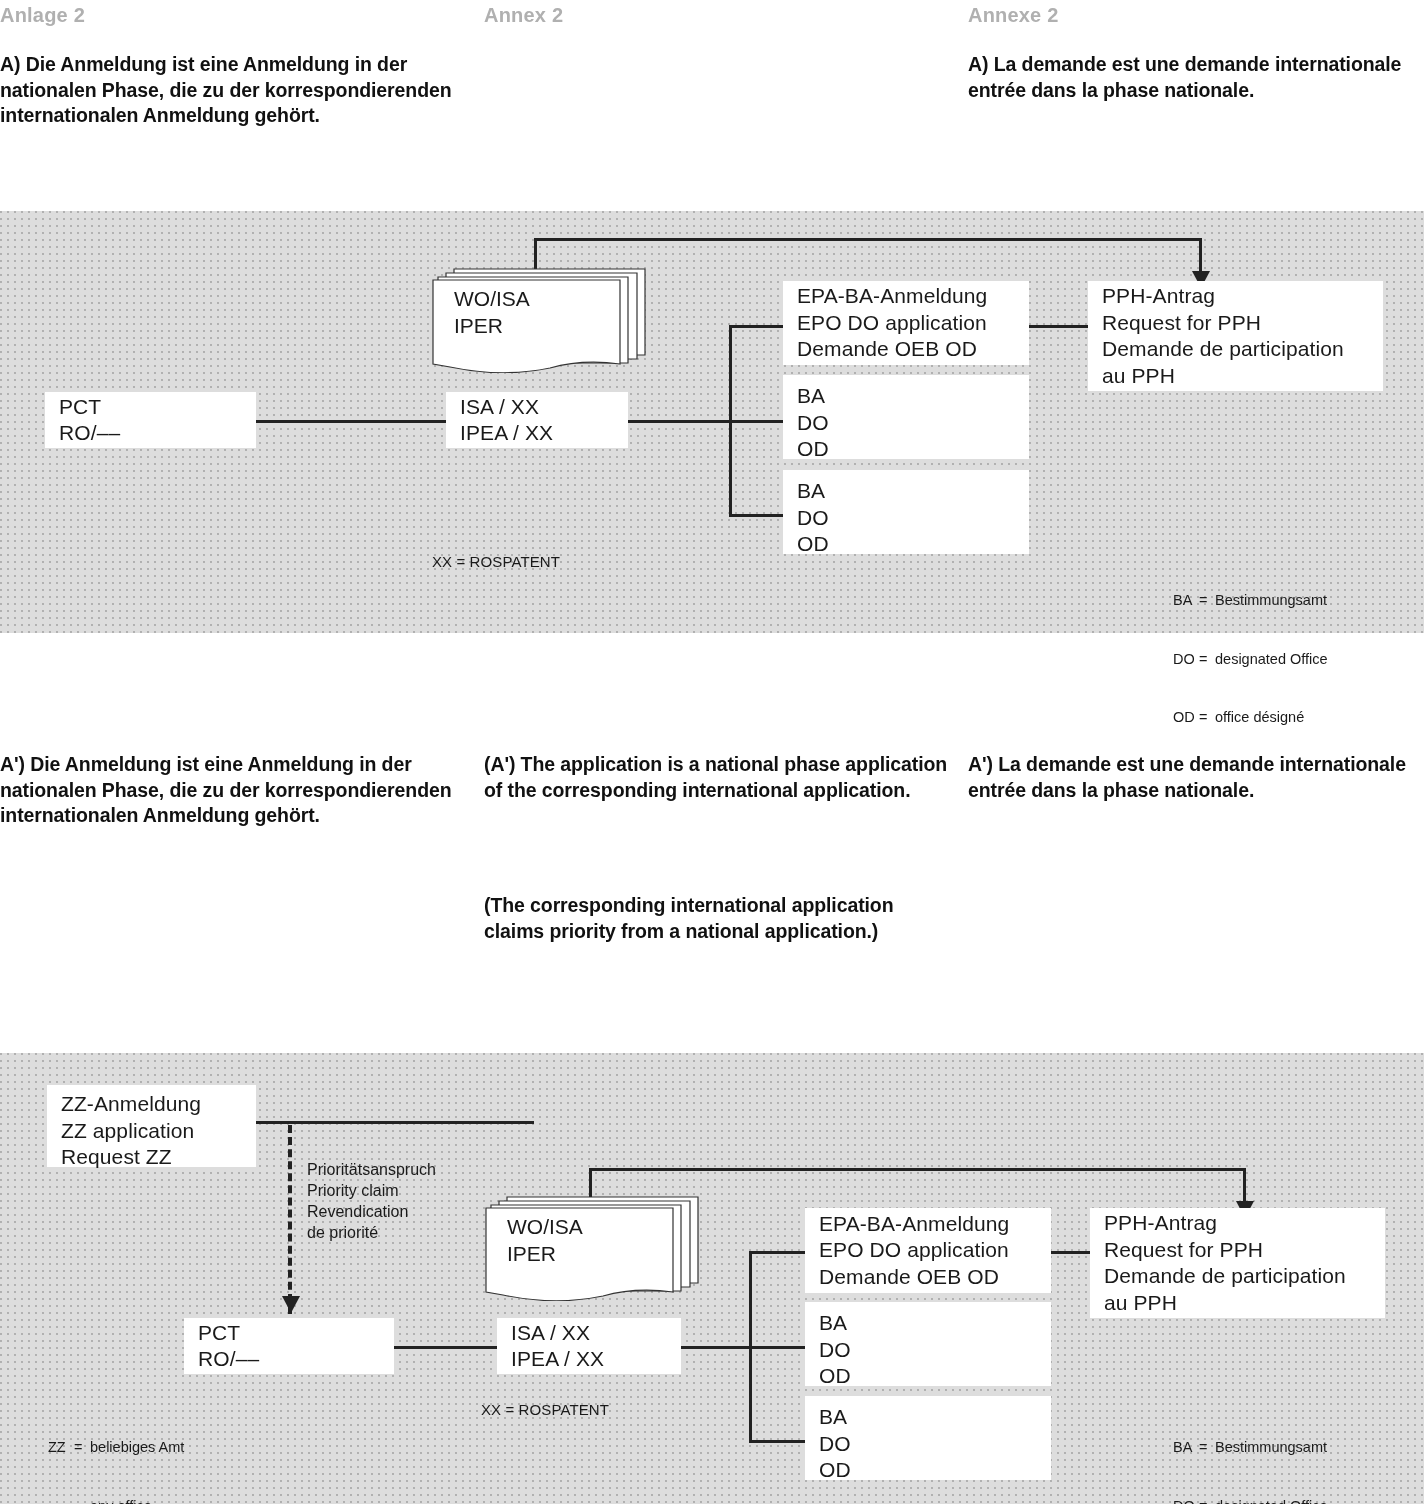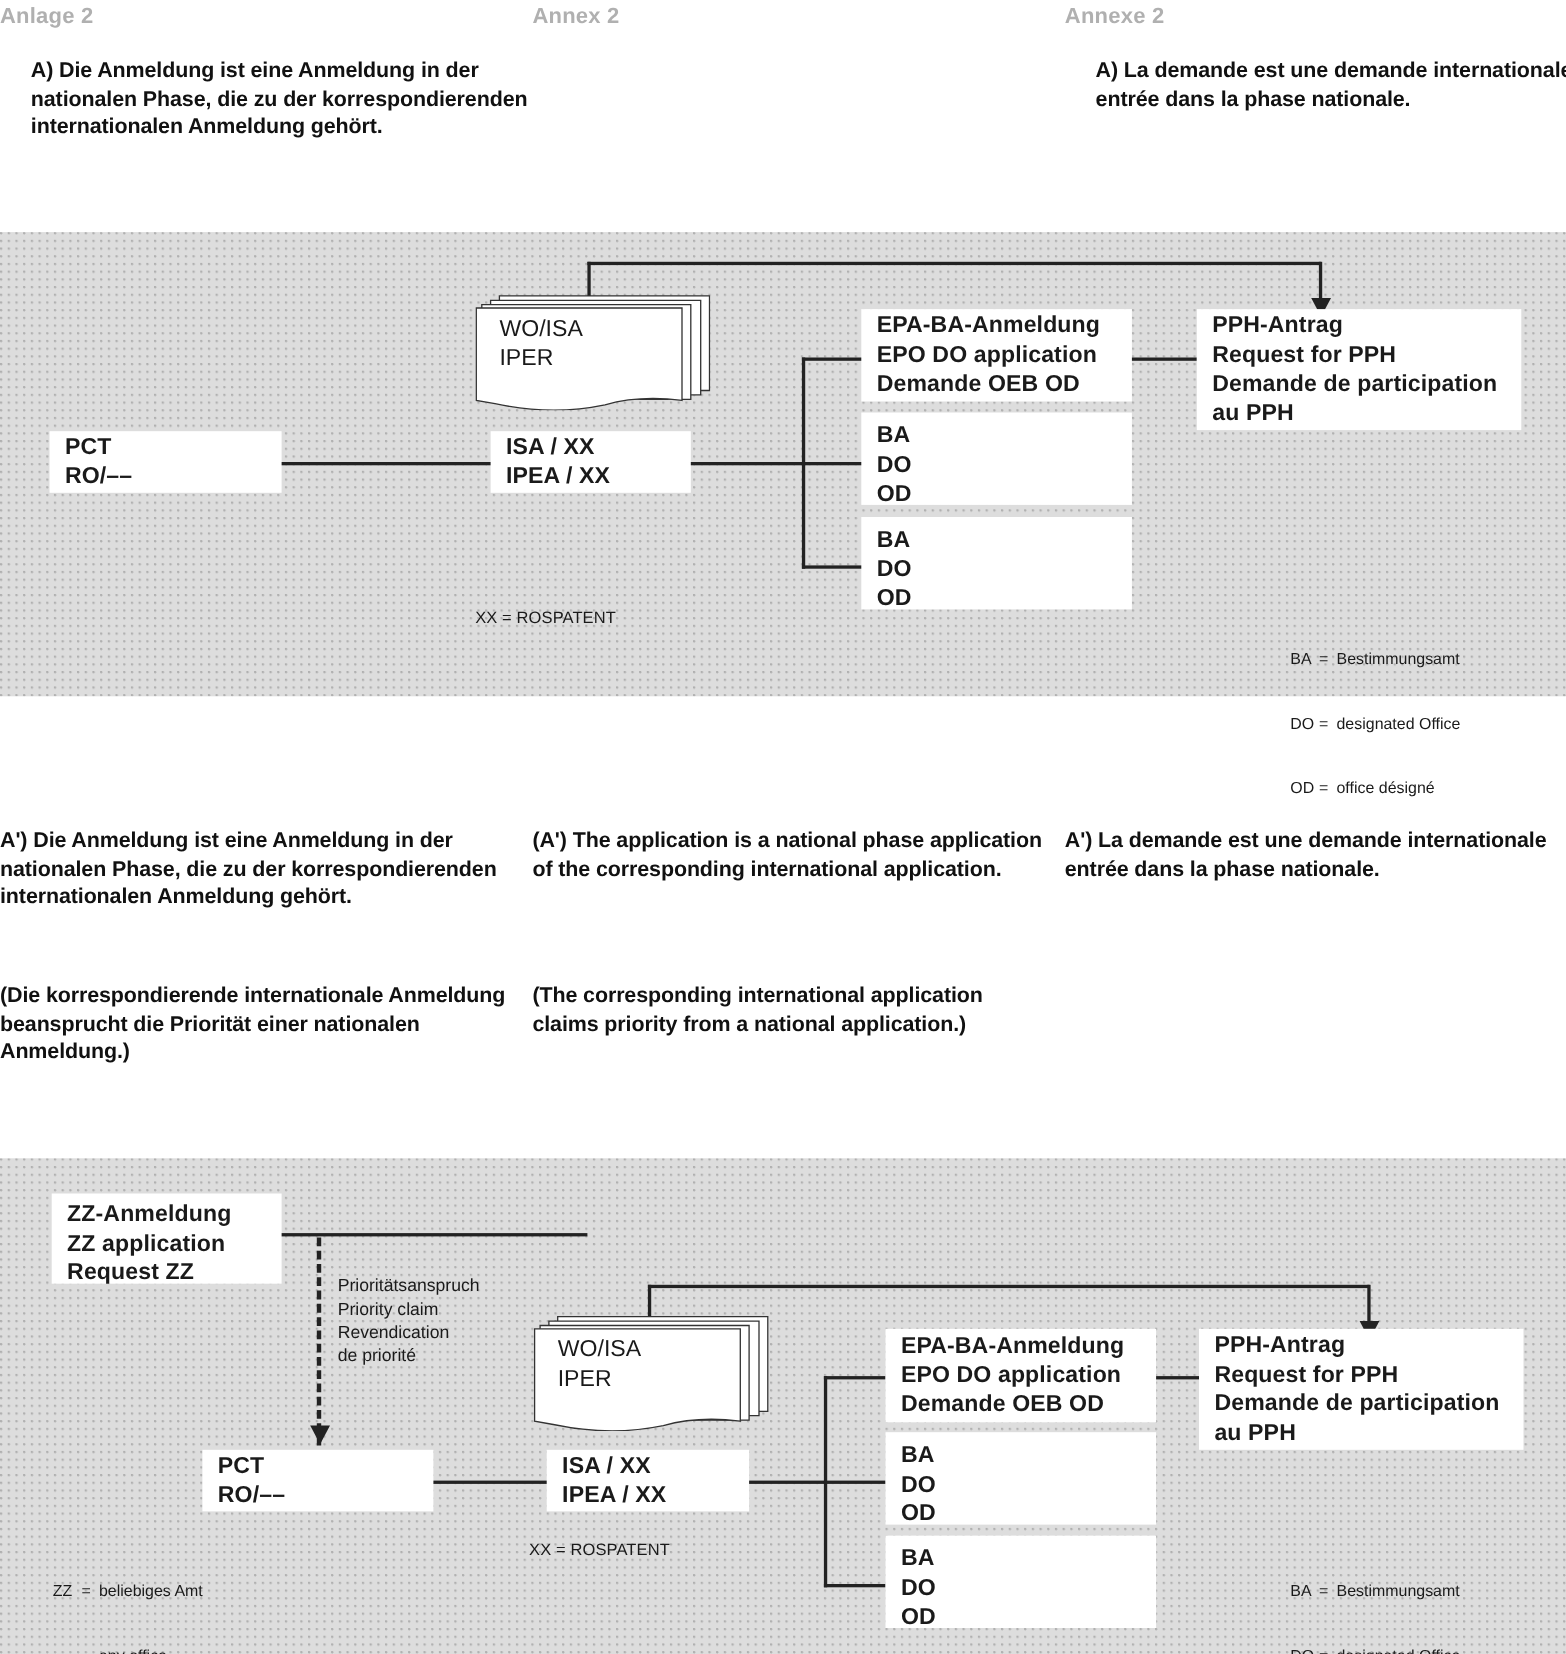--- a/index.html
+++ b/index.html
@@ -36,21 +36,21 @@
   }
 
   .node{
     position:absolute;background:#ffffff;
     box-sizing:border-box;
     display:flex;flex-direction:column;justify-content:center;
     padding:4px 14px;z-index:4;
   }
   .node .ln{
     font-size:21px;line-height:26.5px;color:#1a1a1a;
-    white-space:nowrap;letter-spacing:.1px;font-weight:bold;
+    white-space:nowrap;letter-spacing:.1px;
   }
 
   
   .docstack{position:absolute;z-index:5;}
   .docstack svg{display:block;}
   .docstack .dlabel{
     position:absolute;left:22px;top:22px;
   }
   .docstack .dlabel .ln{
     font-size:21px;line-height:27px;color:#1a1a1a;white-space:nowrap;
@@ -96,21 +96,21 @@
         <div class="annex-label">Anlage 2</div>
       </div>
     <div class="col col-b">
         <div class="annex-label">Annex 2</div>
       </div>
     <div class="col col-c">
         <div class="annex-label">Annexe 2</div>
       </div>
   </div>
 
-  <div class="annex-row" style="top:52px;height:140px;margin-left:28px;">
+  <div class="annex-row" style="top:52px;height:140px;">
     <div class="col col-a">
         <div class="para">A) Die Anmeldung ist eine Anmeldung in der nationalen Phase, die zu der korrespondierenden internationalen Anmeldung gehört.</div>
       </div>
     <div class="col col-c">
         <div class="para">A) La demande est une demande internationale entrée dans la phase nationale.</div>
       </div>
   </div>
 
   <div class="diagram" style="top:211px;height:422px;">
 
@@ -204,23 +204,20 @@
       </div>
     <div class="col col-c">
         <div class="para">A') La demande est une demande internationale entrée dans la phase nationale.</div>
       </div>
     <div class="col col-b">
         <div class="para">(A') The application is a national phase application of the corresponding international application.</div>
       </div>
   </div>
 
   <div class="annex-row" style="top:893px;height:130px;">
-    <div class="col col-a">
-        <div class="para">(Die korrespondierende internationale Anmeldung beansprucht die Priorität einer nationalen Anmeldung.)</div>
-      </div>
     <div class="col col-b">
         <div class="para">(The corresponding international application claims priority from a national application.)</div>
       </div>
   </div>
 
   <div class="diagram" style="top:1053px;height:451px;">
 
     <div class="ln-h" style="left:255px;top:68px;width:279px;"></div>
     <div class="dash-v" style="left:288px;top:72px;height:189px;"></div>
     <div class="arrow-down" style="left:282px;top:243px;"></div>

